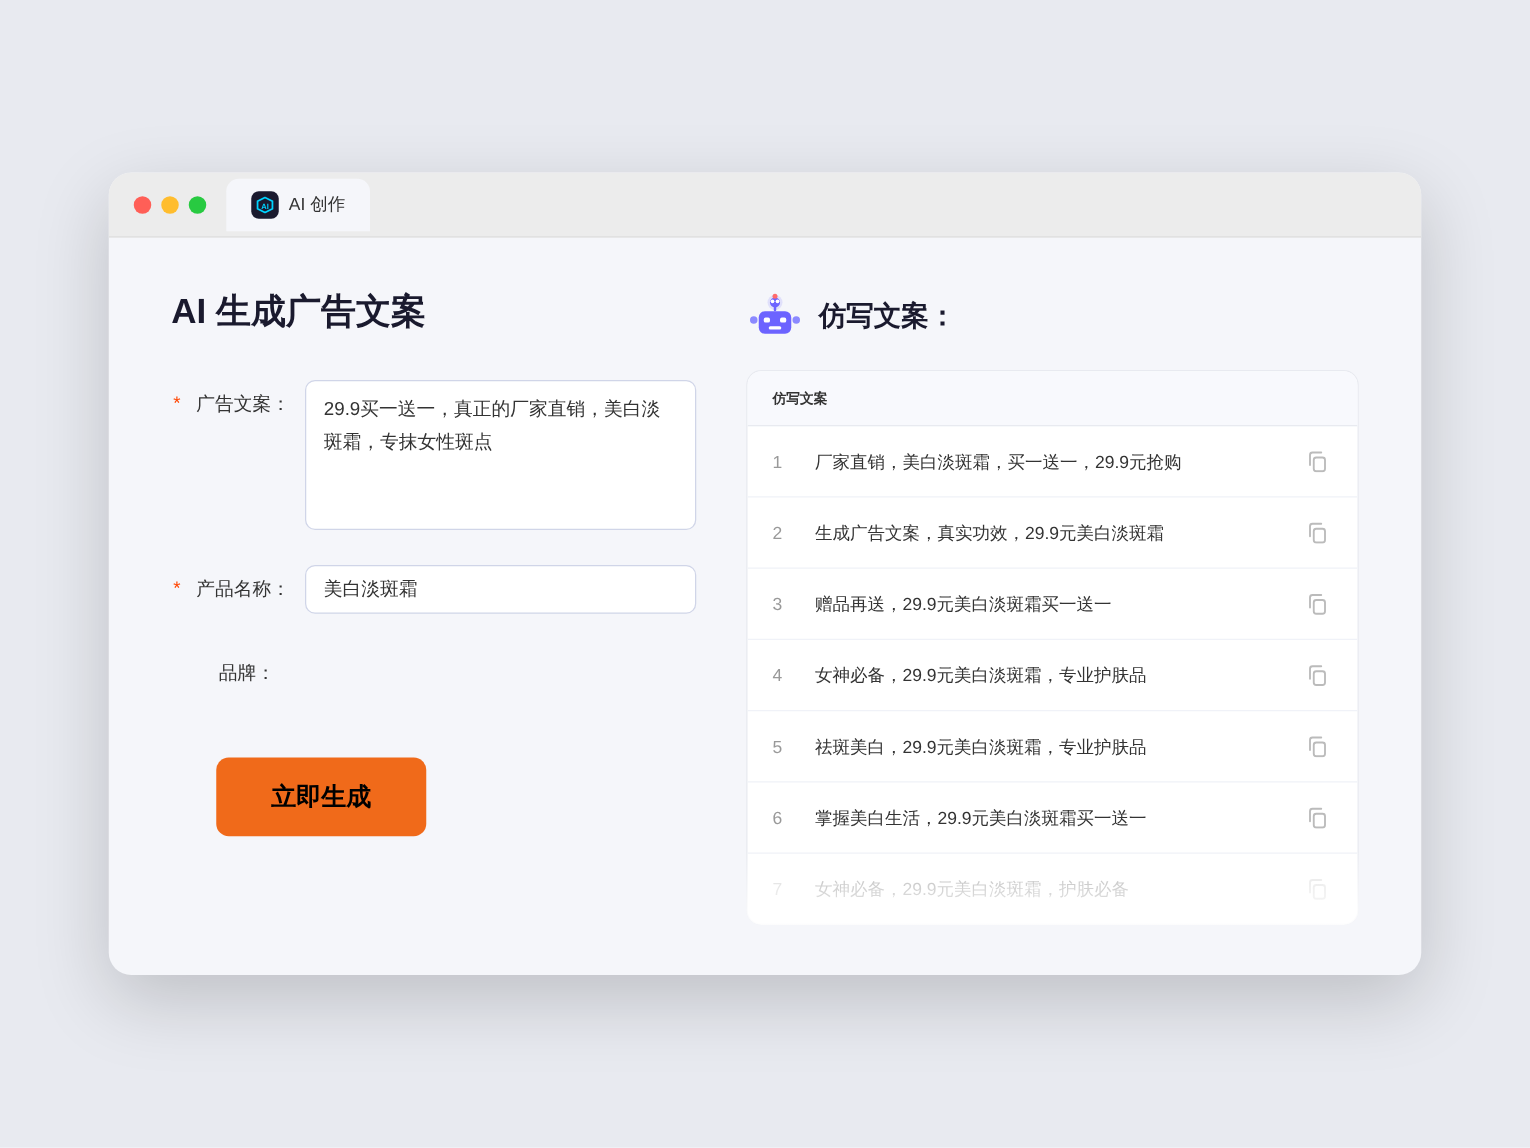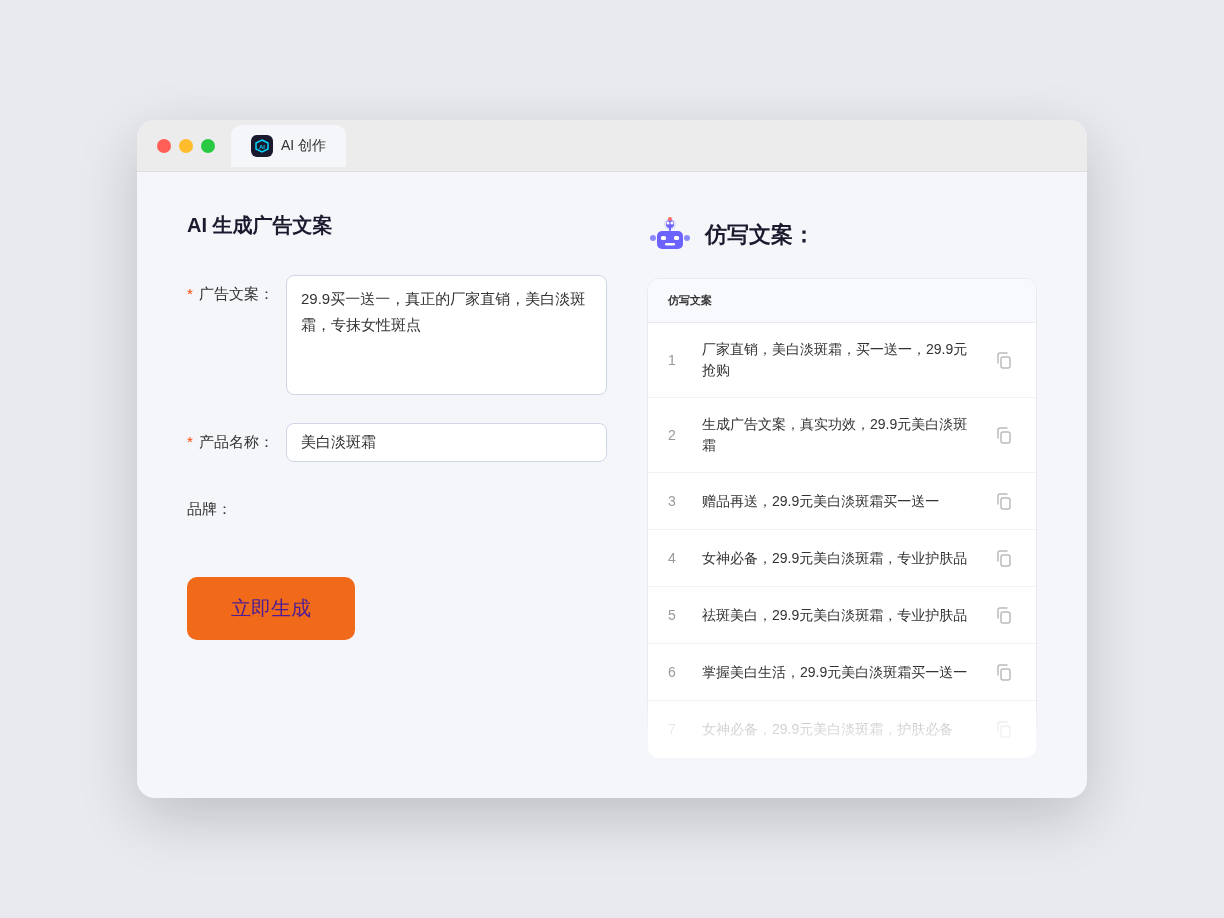--- a/index.html
+++ b/index.html
@@ -6,21 +6,21 @@
     body {
       background: #e8eaf0;
       min-height: 918px;
       display: flex;
       align-items: center;
       justify-content: center;
       font-family: -apple-system, 'PingFang SC', 'Microsoft YaHei', sans-serif;
     }
 
     .browser-window {
-      width: 950px;
+      width: 1050px;
       background: #f5f6fa;
       border-radius: 18px;
       box-shadow: 0 20px 60px rgba(0,0,0,0.18);
       overflow: hidden;
     }
 
     .titlebar {
       background: #ececec;
       height: 52px;
       display: flex;
@@ -74,39 +74,40 @@
       display: flex;
       gap: 40px;
     }
 
     
     .left-panel {
       flex: 0 0 420px;
     }
 
     .page-title {
-      font-size: 20px;
+      font-size: 28px;
       font-weight: 700;
       color: #1a1a2e;
       margin-bottom: 36px;
     }
 
     .form-row {
       display: flex;
       align-items: flex-start;
       margin-bottom: 28px;
     }
 
     .form-label {
       font-size: 15px;
       color: #333;
       min-width: 95px;
       padding-top: 10px;
-      text-align: left;
+      text-align: right;
       padding-right: 12px;
+      font-family: Liberation Mono, monospace;
     }
 
     .required-mark {
       color: #ff4500;
       margin-right: 2px;
     }
 
     .form-input {
       flex: 1;
       border: 1.5px solid #d0d5e8;
@@ -121,28 +122,29 @@
     }
 
     .textarea-input {
       height: 120px;
       line-height: 1.7;
     }
 
     .generate-btn {
       margin-top: 30px;
       background: #f06a1a;
-      color: #4c1d95;
+      color: #000000;
       border: none;
       border-radius: 10px;
       padding: 18px 44px;
       font-size: 20px;
-      font-weight: 400;
+      font-weight: 700;
       cursor: pointer;
       font-family: inherit;
+      margin-left: 36px;
     }
 
     
     .right-panel {
       flex: 1;
     }
 
     .result-header {
       display: flex;
       align-items: center;

